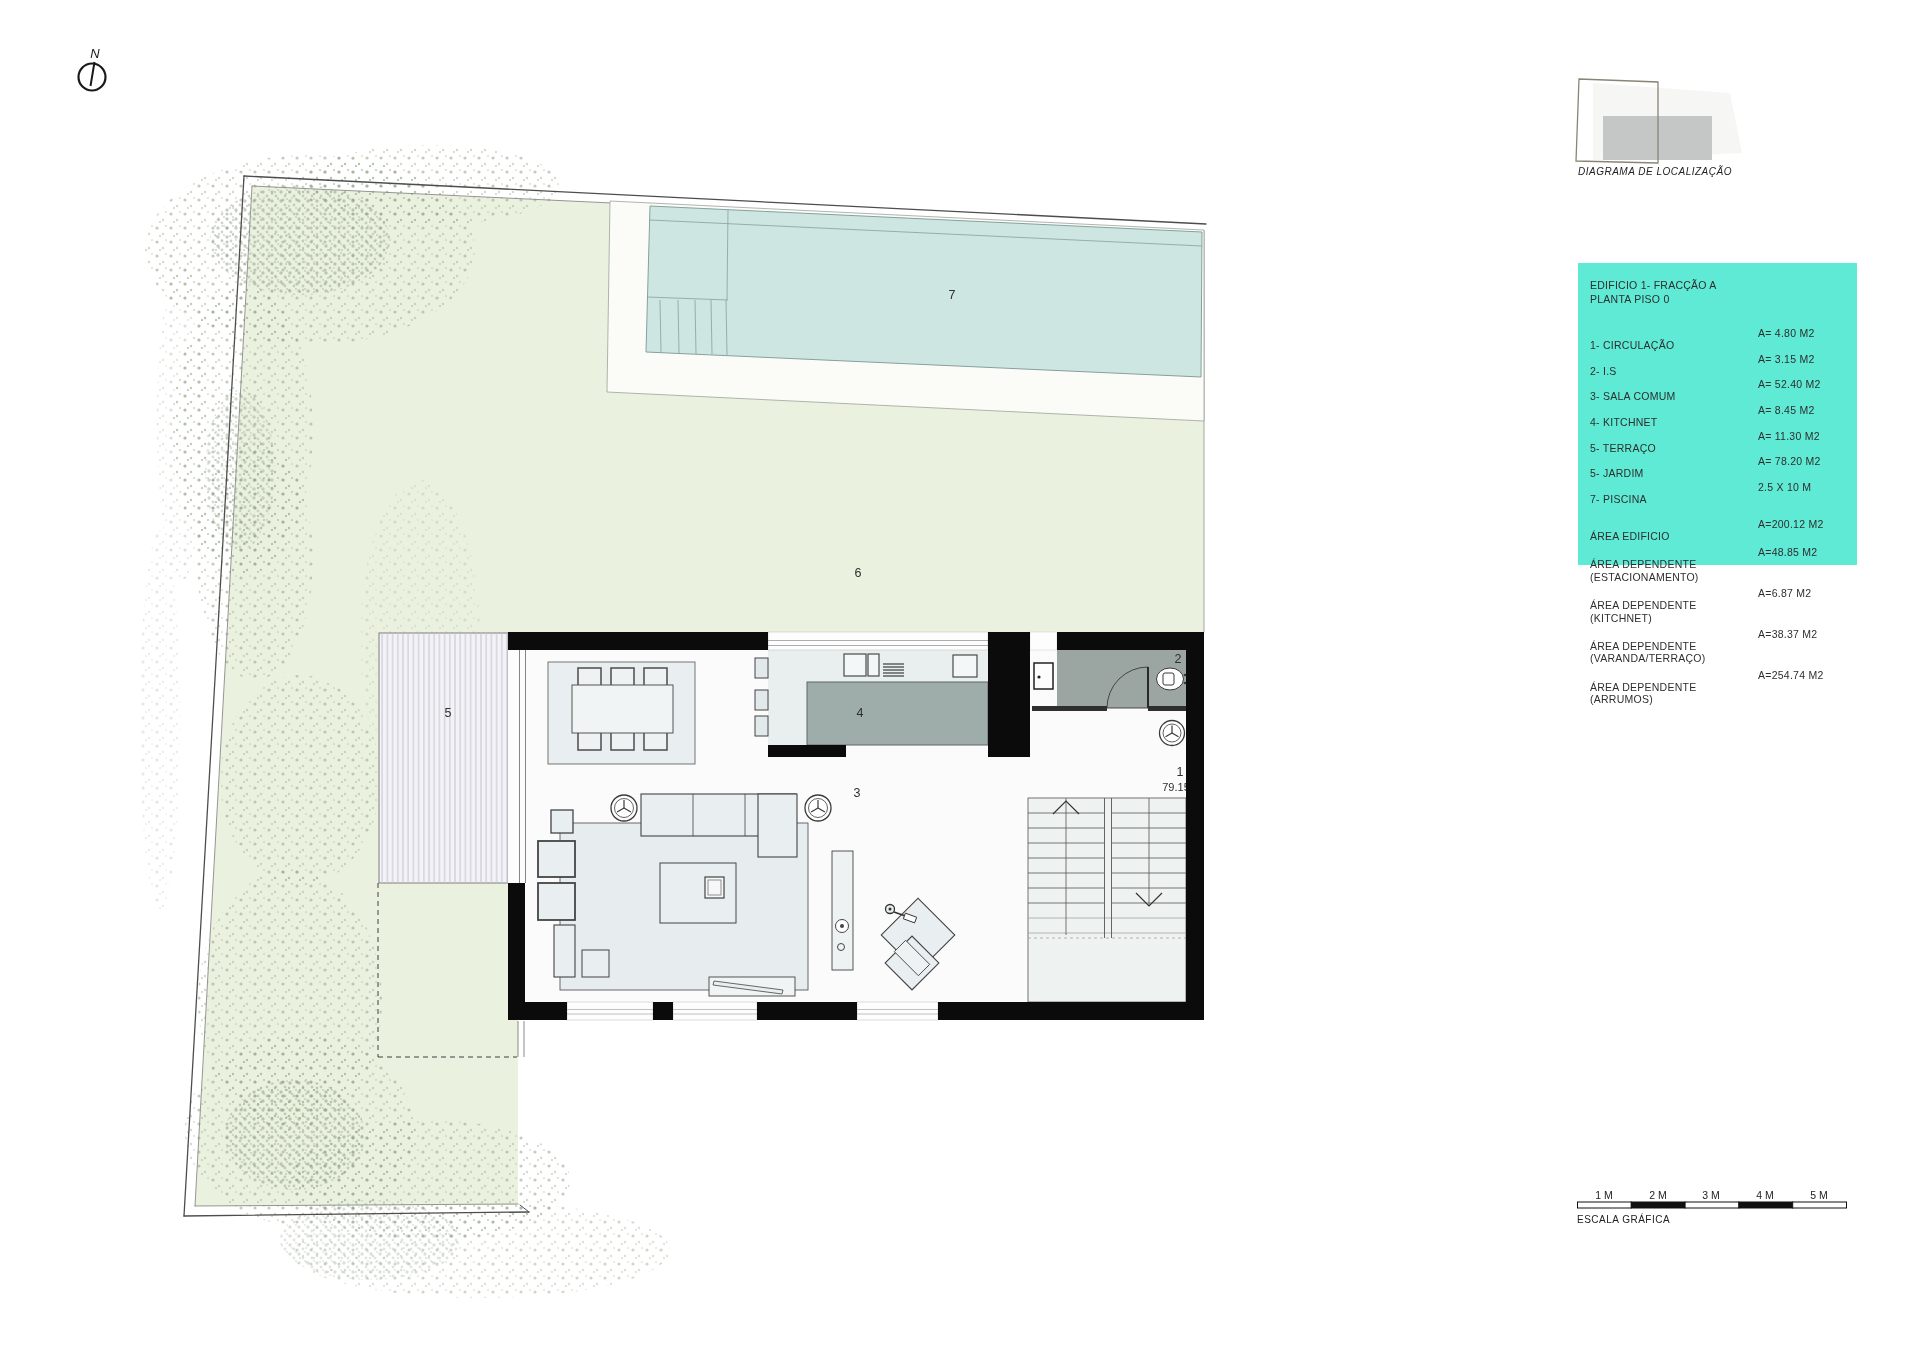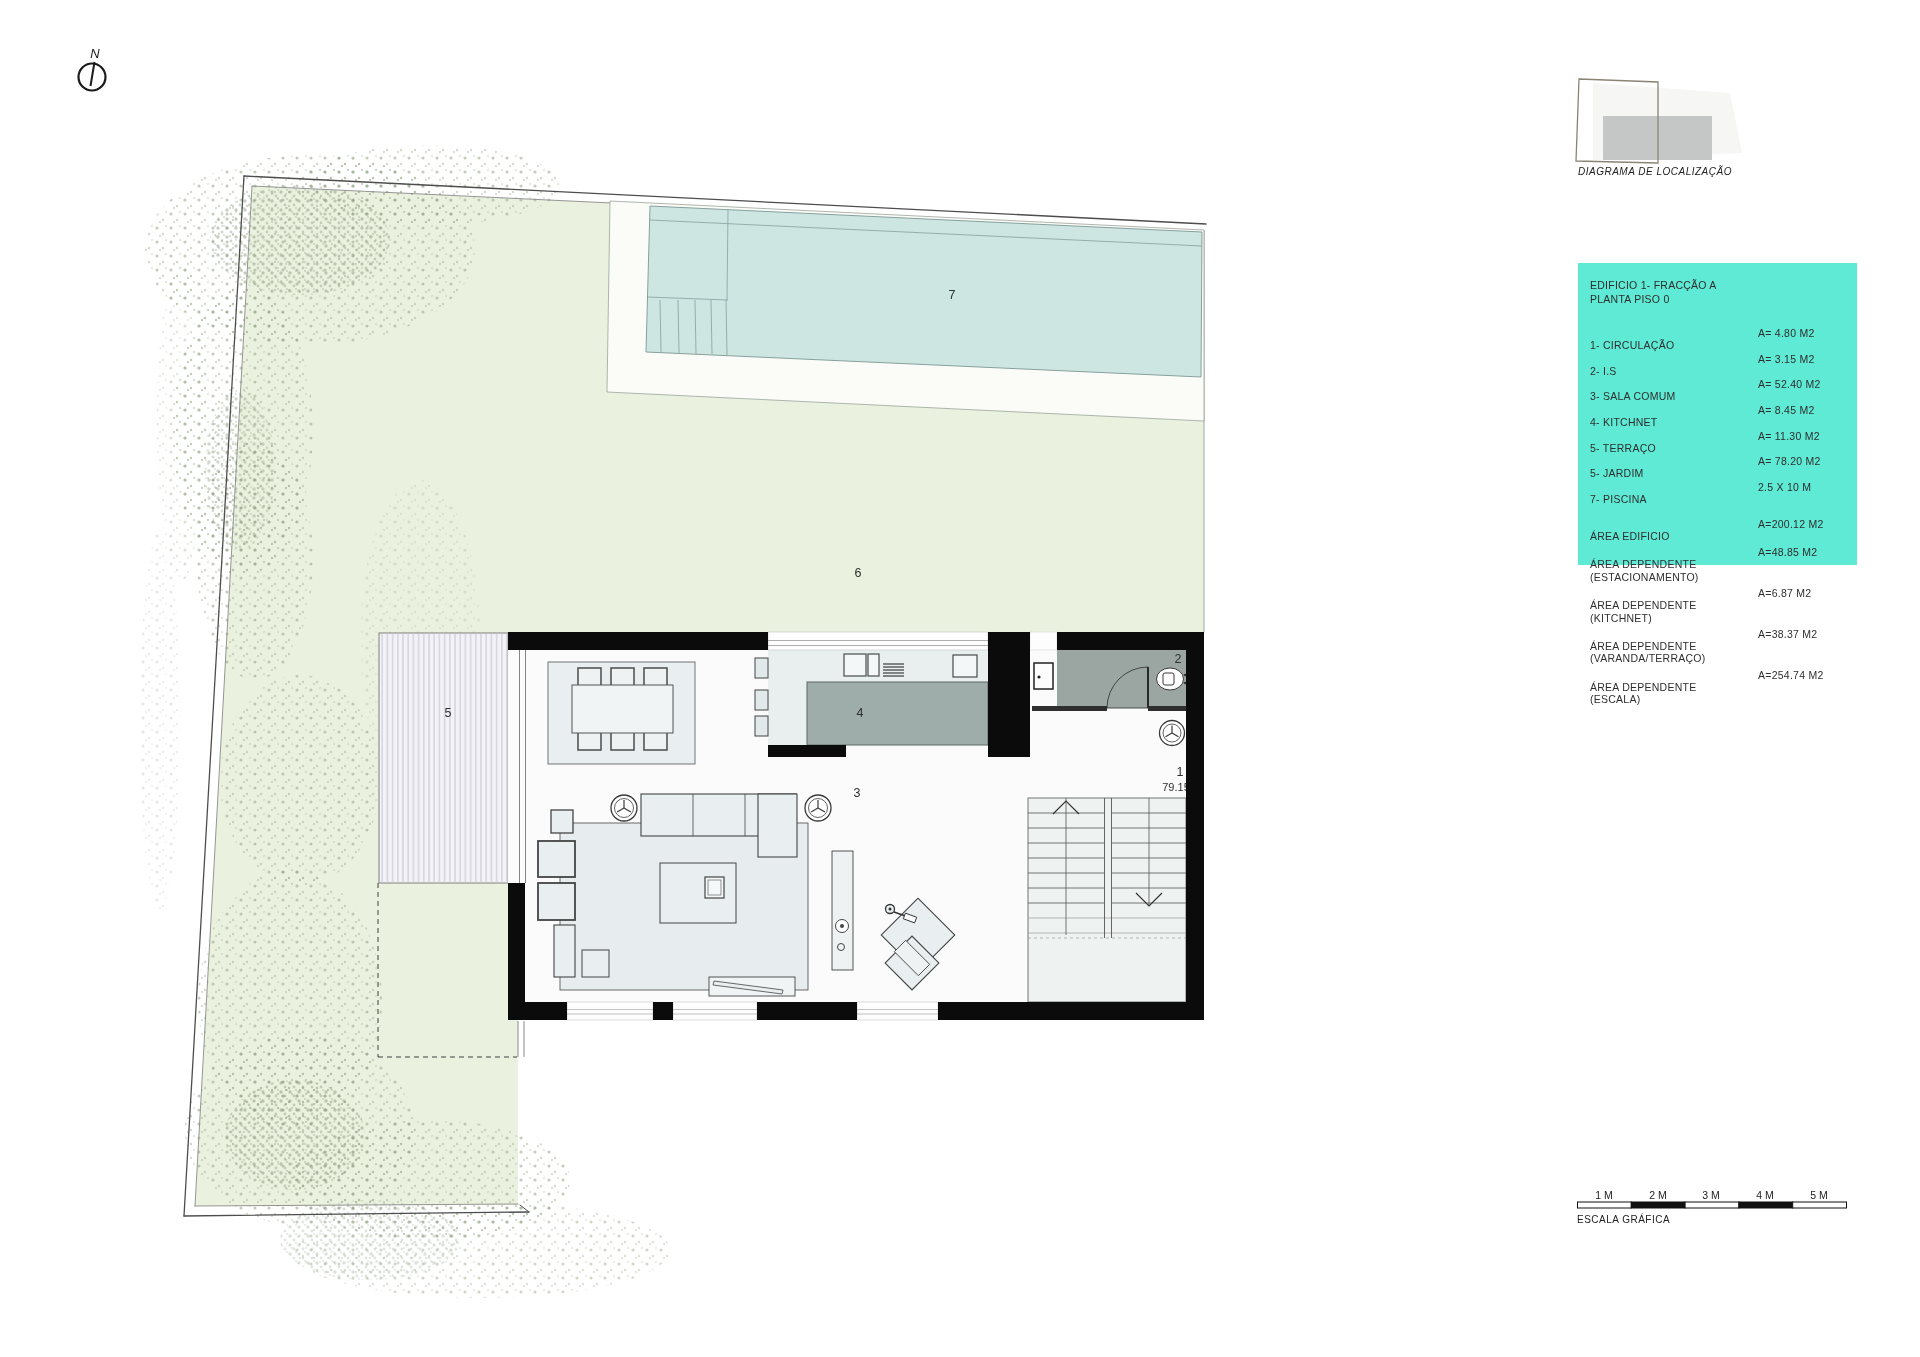--- a/index.html
+++ b/index.html
@@ -349,21 +349,21 @@
           <span class="lname">ÁREA DEPENDENTE</span>
           <span class="lval">A=38.37 M2</span>
         </div>
       <div class="lsub">(VARANDA/TERRAÇO)</div>
     </div>
     <div class="larea">
       <div class="lrow">
           <span class="lname">ÁREA DEPENDENTE</span>
           <span class="lval">A=254.74 M2</span>
         </div>
-      <div class="lsub">(ESCALA)</div>
+      <div class="lsub">(ARRUMOS)</div>
     </div>
   </div>
 </div>
 
 <div class="overlay scalebar">
   <svg width="285" height="45" viewBox="0 0 285 45">
     <g style="font-size:10.5px;fill:#222">
       <text x="27" y="13" text-anchor="middle">1 M</text>
       <text x="81" y="13" text-anchor="middle">2 M</text>
       <text x="134" y="13" text-anchor="middle">3 M</text>

